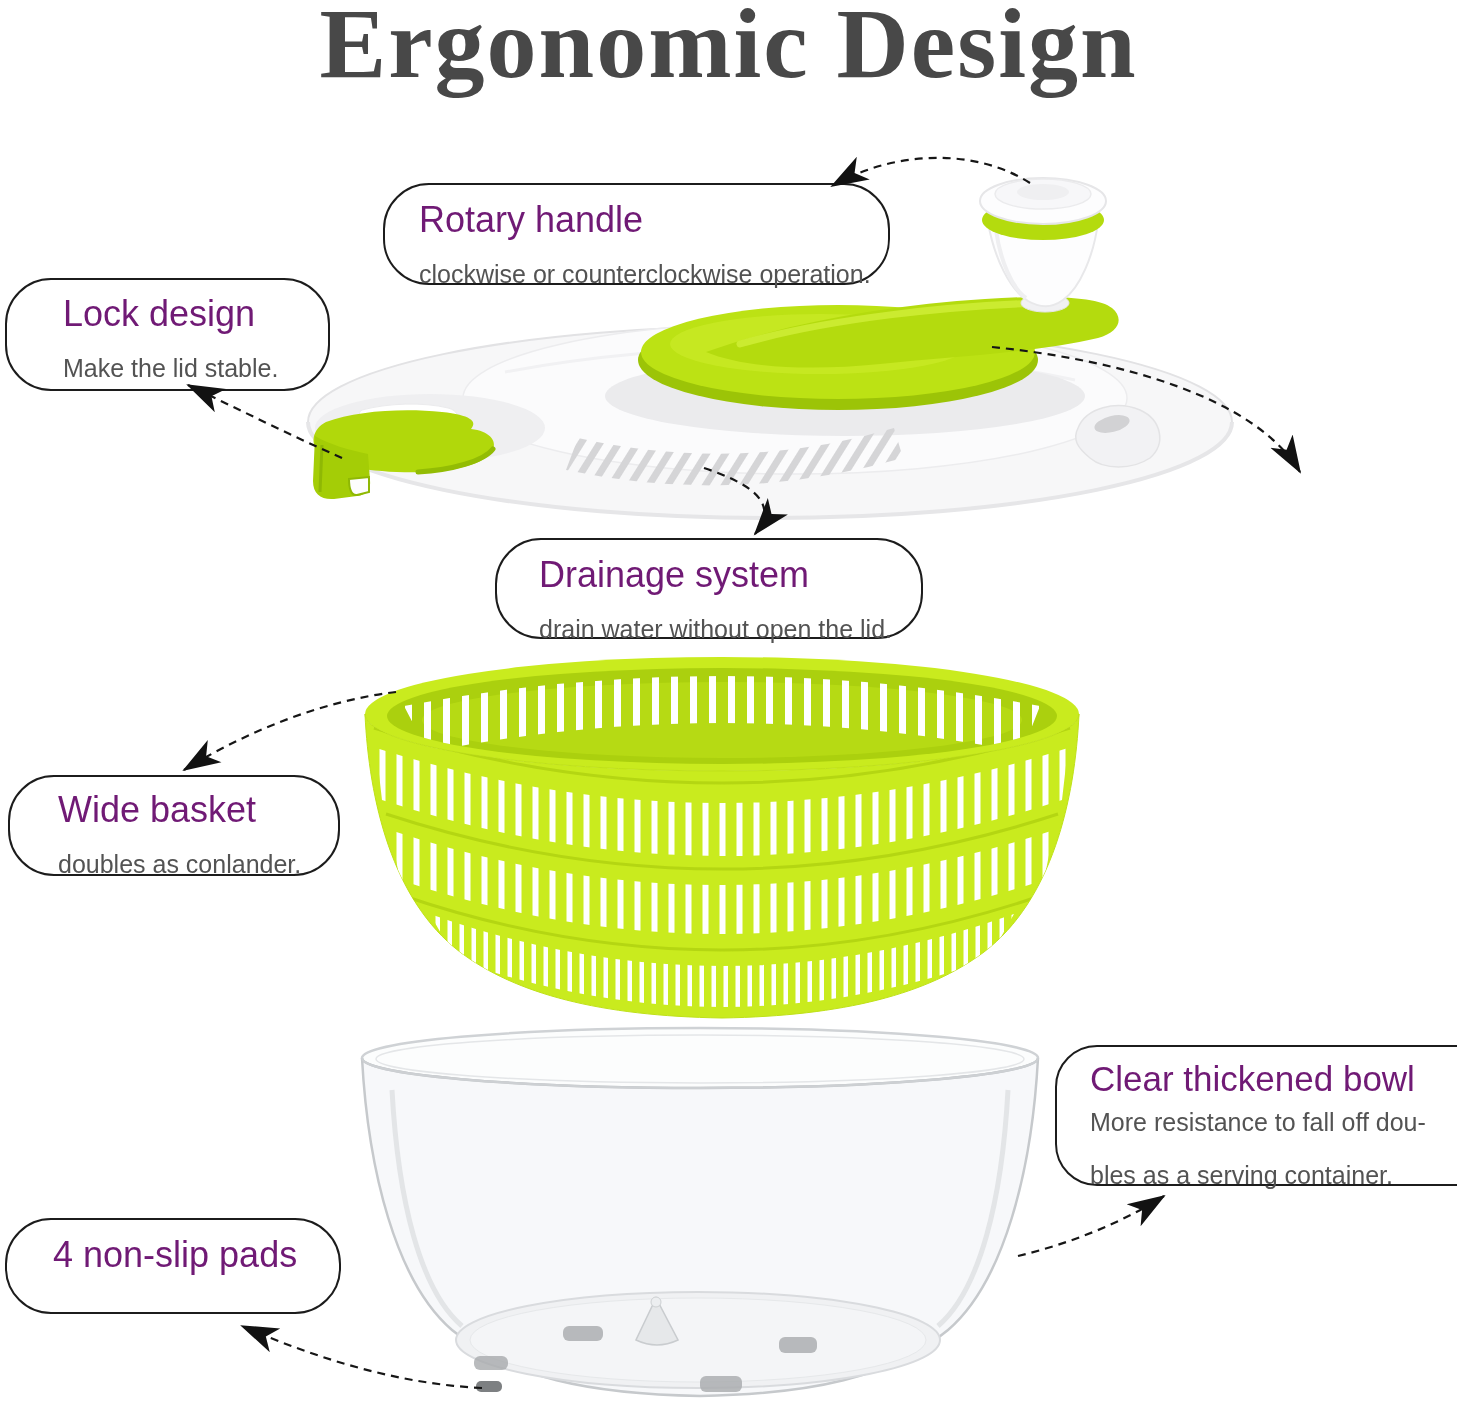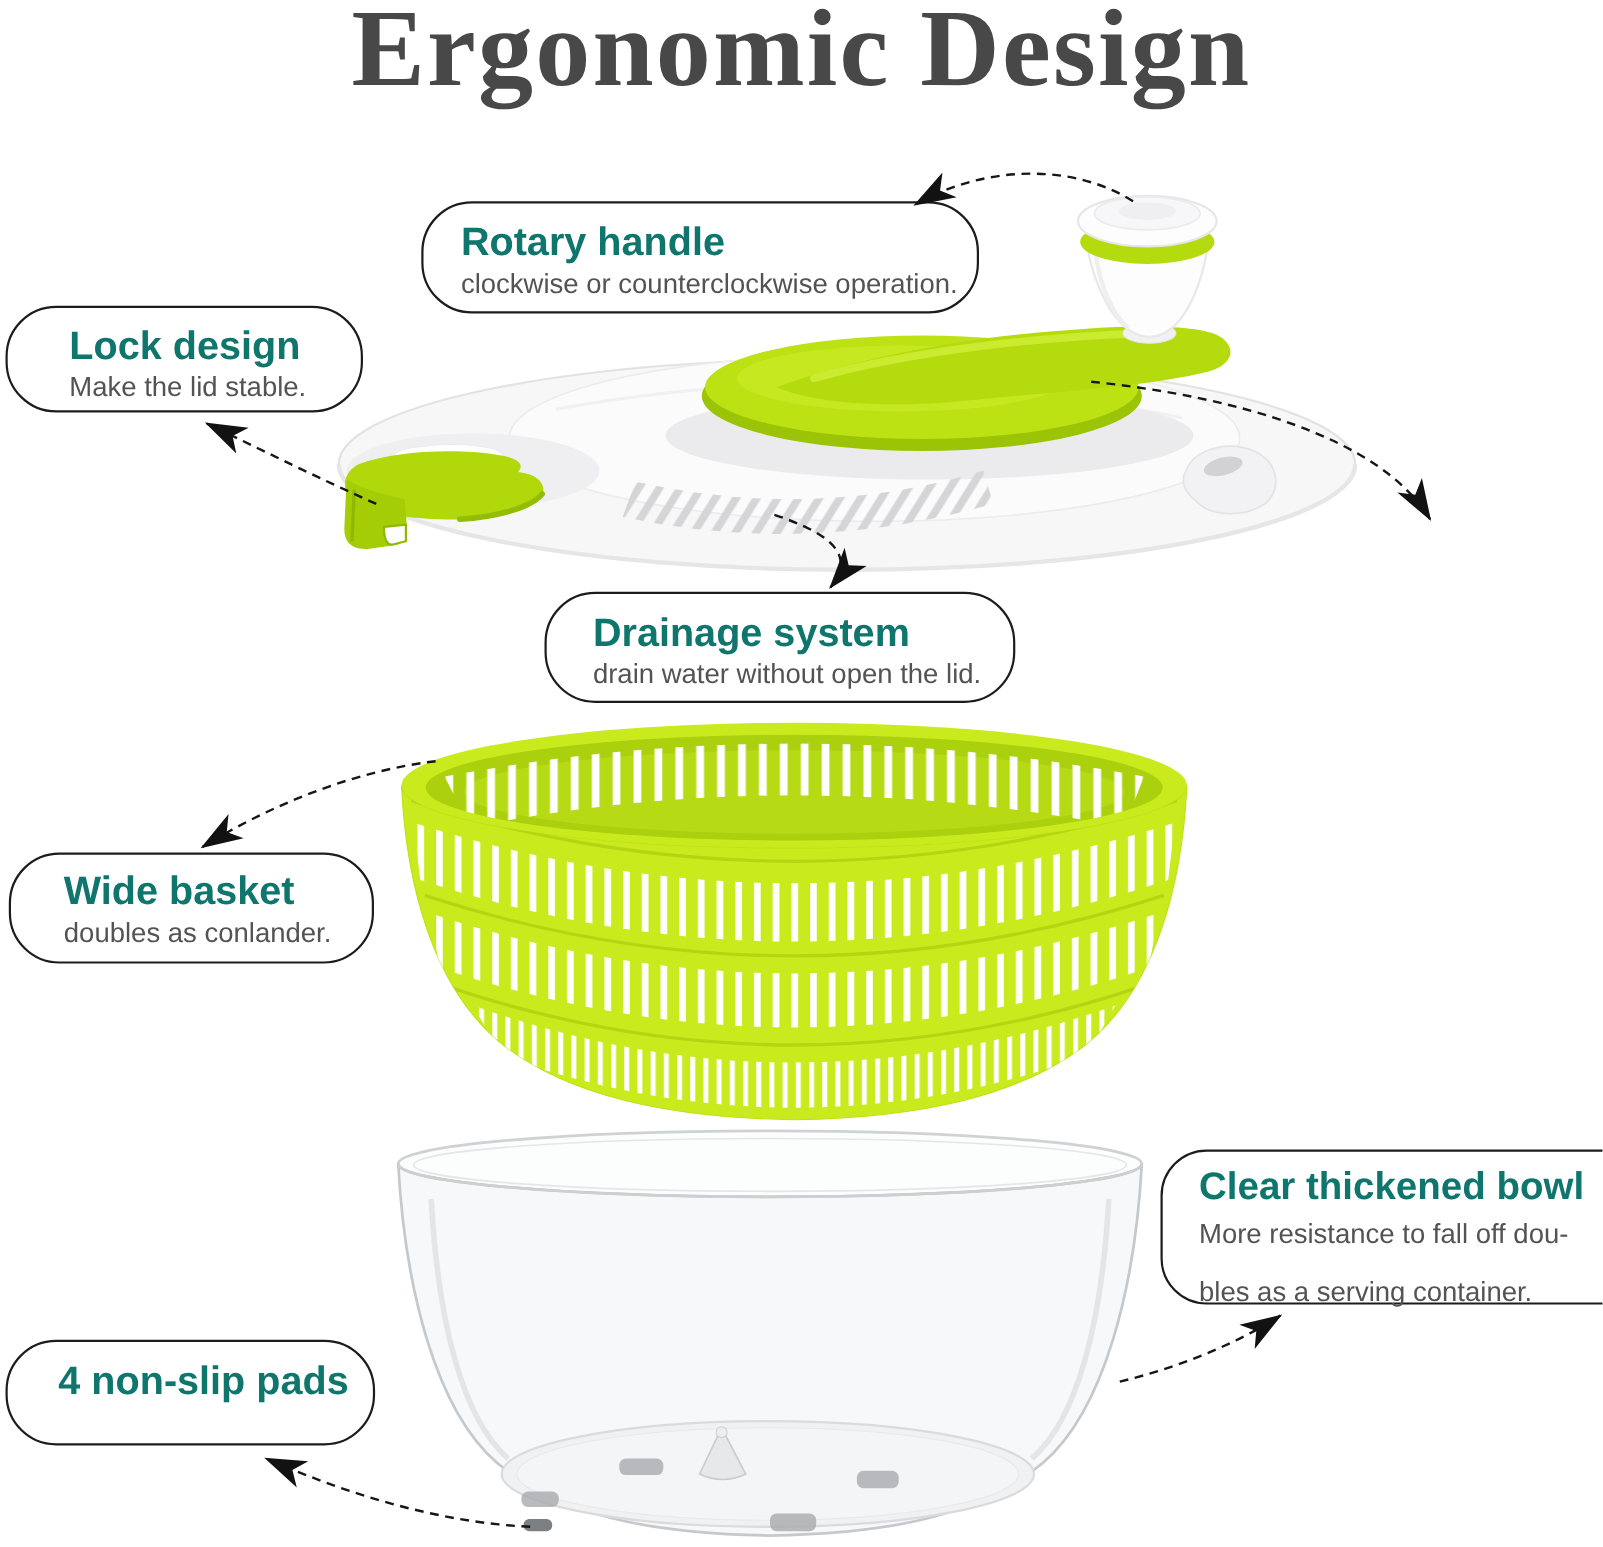--- a/index.html
+++ b/index.html
@@ -5,24 +5,24 @@
   html,body{margin:0;padding:0;background:#ffffff;}
   .stage{position:relative;width:1457px;height:1406px;background:#fff;overflow:hidden;
          font-family:"Liberation Sans", sans-serif;}
   .title{position:absolute;left:0;top:-14px;width:100%;text-align:center;
          font-family:"Liberation Serif", serif;font-weight:700;font-size:100px;
          color:#484848;letter-spacing:2px;z-index:2;}
   .layer{position:absolute;left:0;top:0;z-index:1;}
   .arrows{position:absolute;left:0;top:0;z-index:3;pointer-events:none;}
   .callout{position:absolute;background:#ffffff;border:2.5px solid #1c1c1c;
            border-radius:46px;box-sizing:border-box;z-index:2;}
-  .callout .h{font-size:36px;line-height:1.12;color:#0f766e;font-weight:bold;}
-  .callout .d{font-size:25px;line-height:1.45;color:#535353;margin-top:0;}
+  .callout .h{font-size:36px;line-height:1.12;color:#701a75;}
+  .callout .d{font-size:25px;line-height:1.45;color:#535353;margin-top:16px;}
   .c-rotary  {left:383px;top:183px;width:507px;height:102px;padding:15px 0 0 34px;}
-  .c-lock    {left:5px;  top:278px;width:325px;height:97px; padding:14px 0 0 56px;}
+  .c-lock    {left:5px;  top:278px;width:325px;height:113px; padding:14px 0 0 56px;}
   .c-drain   {left:495px;top:538px;width:428px;height:101px;padding:15px 0 0 42px;}
   .c-raised  {left:1028px;top:480px;width:424px;height:101px;padding:15px 0 0 44px;}
   .c-basket  {left:8px;  top:775px;width:332px;height:101px;padding:13px 0 0 48px;}
   .c-bowl    {left:1055px;top:1045px;width:464px;height:141px;padding:12px 0 0 33px;border-radius:42px;}
   .c-bowl .h {font-size:35px;}
   .c-bowl .d {margin-top:5px;line-height:1.52;}
   .c-pads    {left:5px;  top:1218px;width:336px;height:96px;padding:15px 0 0 46px;}
 </style>
 </head>
 <body>

